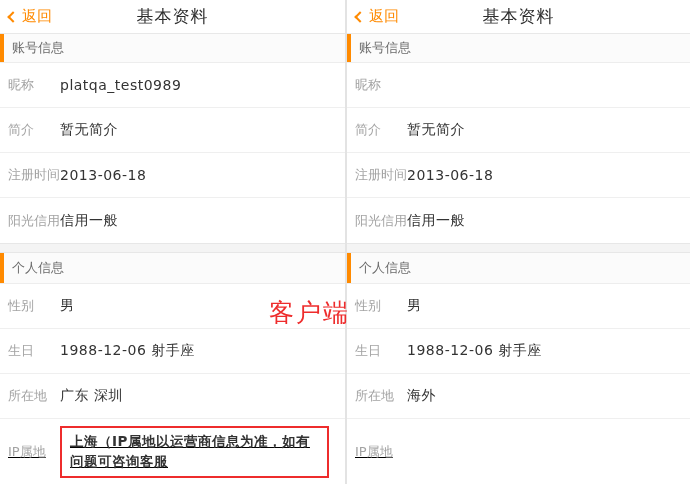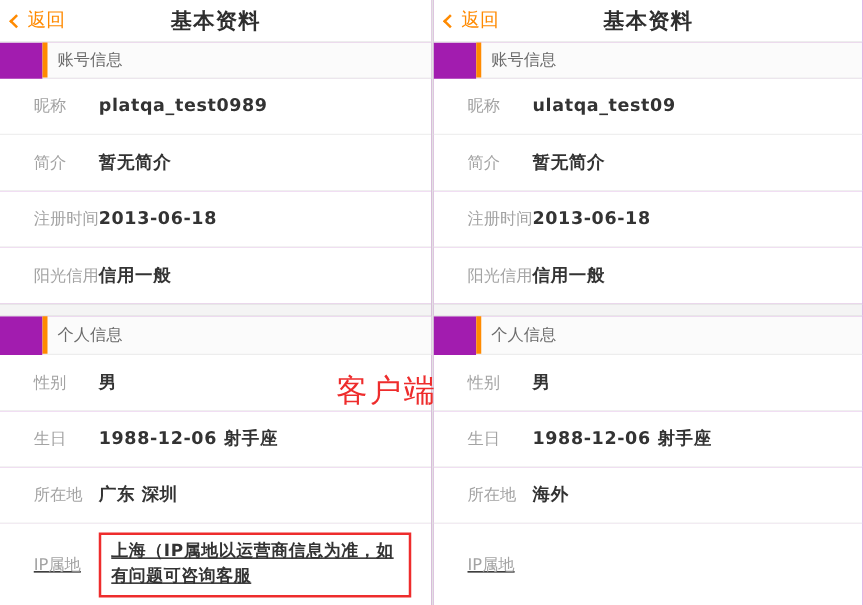--- a/index.html
+++ b/index.html
@@ -48,58 +48,57 @@
     font-family:inherit;
   }
   .chev{
     width:8px;height:8px;flex:none;
     border-left:2px solid var(--accent);
     border-bottom:2px solid var(--accent);
     transform:rotate(45deg);
     margin-top:1px;
   }
   .title{
-    font-size:17px;font-weight:700;color:#2e2e2e;
+    font-size:17px;font-weight:400;color:#2e2e2e;
     letter-spacing:1px;
   }
   
   .sec{
     height:29px;flex:none;
     background:#fbfbfb;
     border-bottom:1px solid #ededed;
     display:flex;align-items:center;
     padding-left:12px;
     position:relative;
     color:var(--section_title);
     font-size:13px;
-    margin-left:34px;
   }
   .sec.second{height:31px;}
   .sec::before{
     content:"";
     position:absolute;left:0;top:0;bottom:0;width:4px;
     background:var(--accent);
   }
   
   .row{
     height:45px;flex:none;
     display:flex;align-items:center;
-    padding-left:27px;
+    padding-left:8px;
     border-bottom:1px solid #efefef;
     background:#fff;
   }
   .row.noborder{border-bottom:none;}
   .lbl{
     width:52px;flex:none;
     color:var(--label);
     font-size:13px;
   }
   .val{
     color:var(--value);
-    font-size:14px;font-weight:700;
+    font-size:14px;font-weight:400;
     letter-spacing:.5px;
     text-align:right;
   }
   .gapband{
     height:10px;flex:none;
     background:#f4f4f4;
     border-top:1px solid #e7e7e7;
     border-bottom:1px solid #e7e7e7;
   }
   
@@ -197,21 +196,20 @@
       </button>
       <span class="title">基本资料</span>
     </div>
 
     <div class="sec">
       <span>账号信息</span>
     </div>
 
     <div class="row">
       <span class="lbl">昵称</span>
-      <span class="val">ulatqa_test09</span>
     </div>
     <div class="row">
       <span class="lbl">简介</span>
       <span class="val">暂无简介</span>
     </div>
     <div class="row">
       <span class="lbl">注册时间</span>
       <span class="val">2013-06-18</span>
     </div>
     <div class="row noborder">

